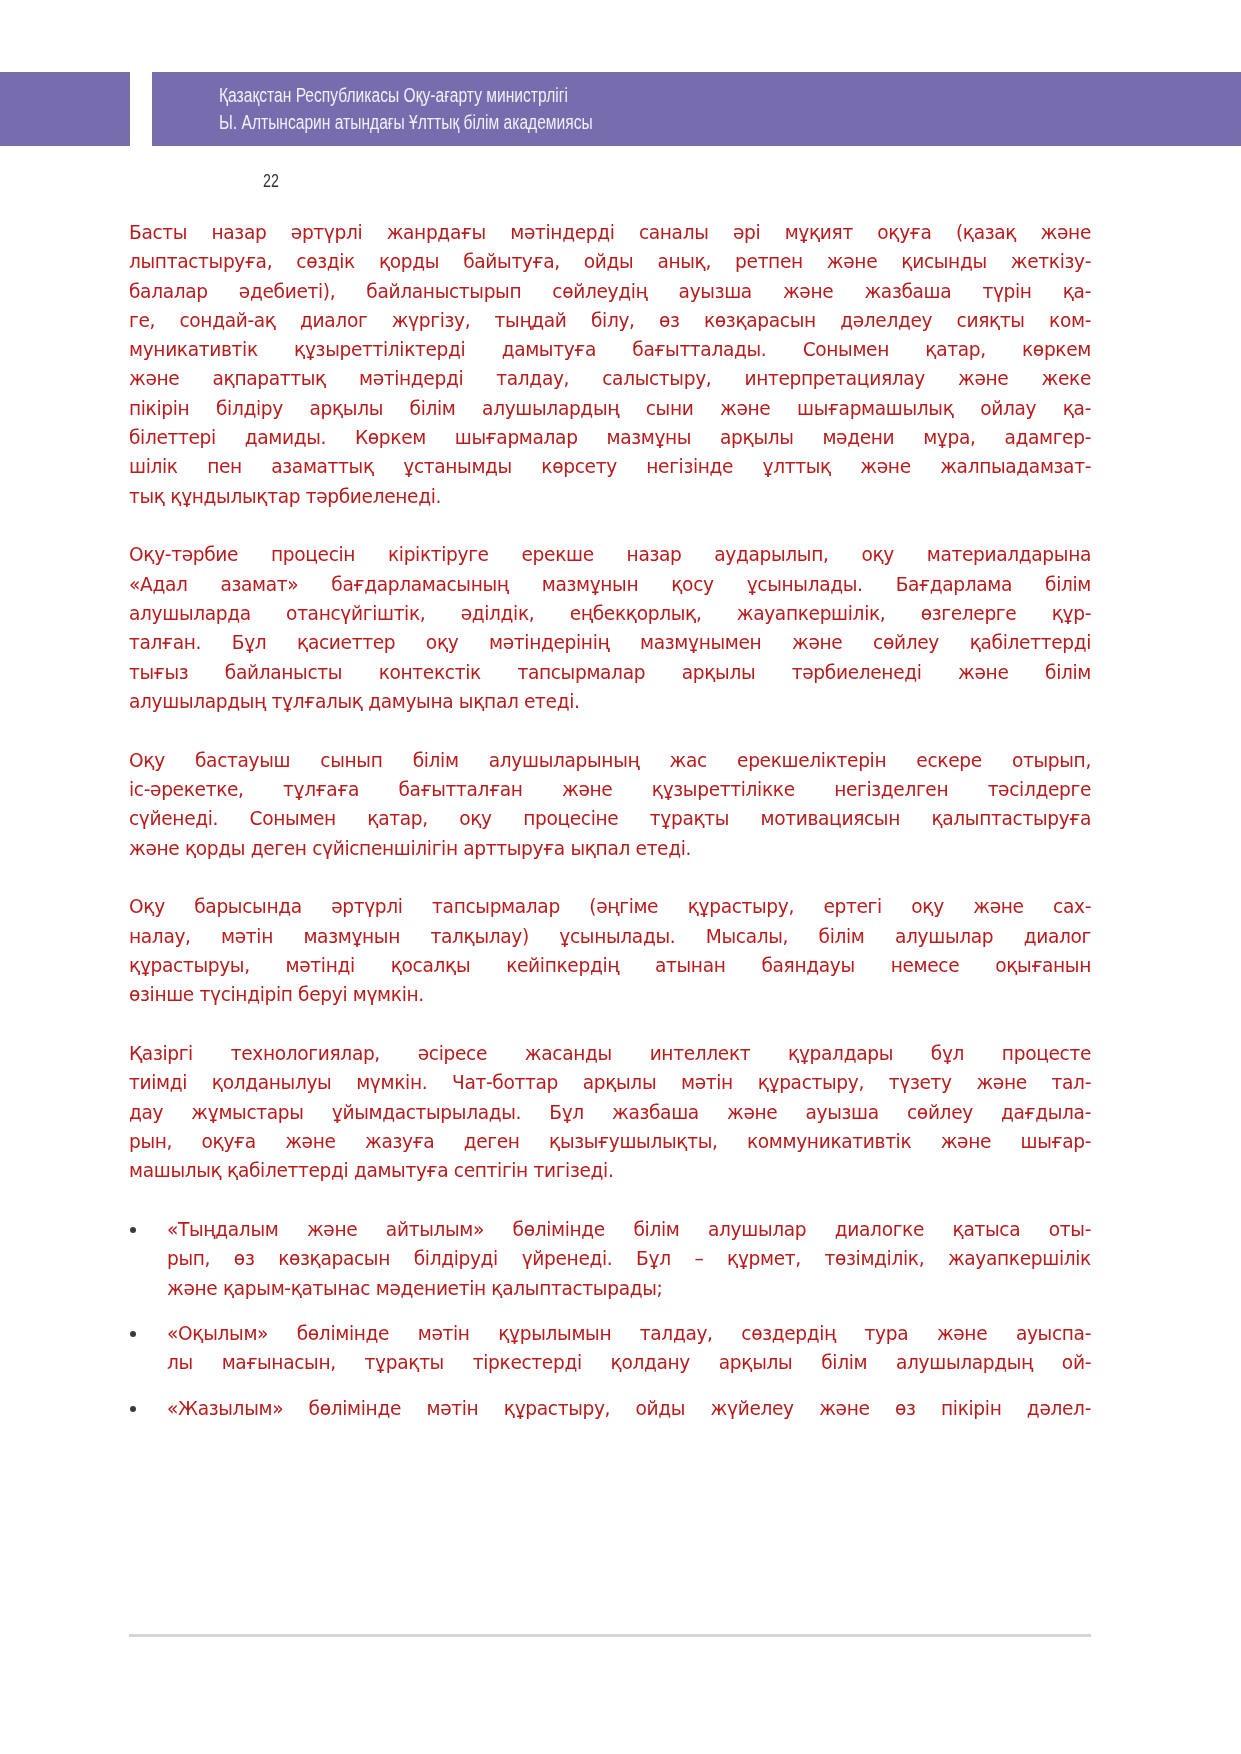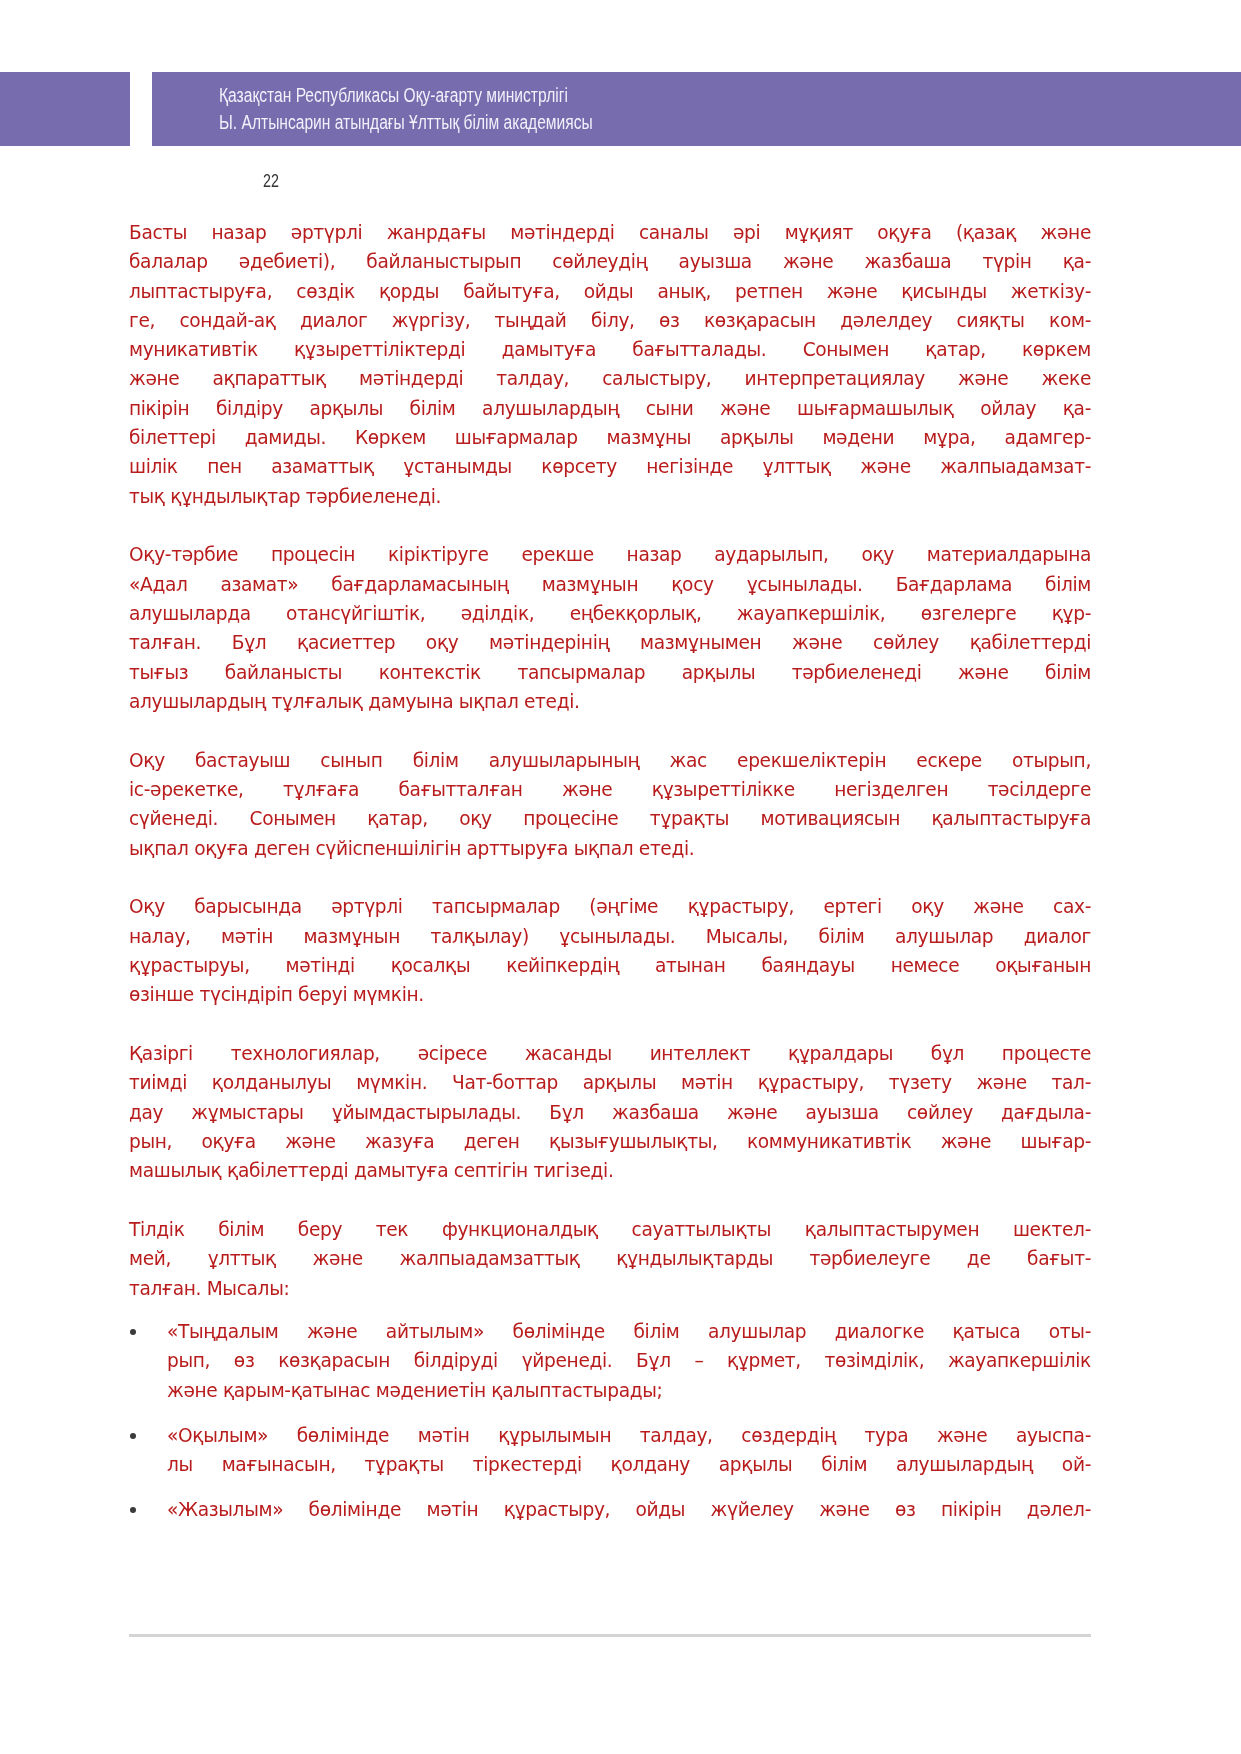--- a/index.html
+++ b/index.html
@@ -60,61 +60,56 @@
 </div>
 <div class="hdr-band"></div>
 <div class="hdr-text">
   <div>Қазақстан Республикасы Оқу-ағарту министрлігі</div>
   <div>Ы. Алтынсарин атындағы Ұлттық білім академиясы</div>
 </div>
 
 <div class="content">
   <p>
     <span class="line">Басты назар әртүрлі жанрдағы мәтіндерді саналы әрі мұқият оқуға (қазақ және</span>
+    <span class="line">лыптастыруға, сөздік қорды байытуға, ойды анық, ретпен және қисынды жеткізу-</span>
     <span class="line">балалар әдебиеті), байланыстырып сөйлеудің ауызша және жазбаша түрін қа-</span>
-    <span class="line">лыптастыруға, сөздік қорды байытуға, ойды анық, ретпен және қисынды жеткізу-</span>
     <span class="line">ге, сондай-ақ диалог жүргізу, тыңдай білу, өз көзқарасын дәлелдеу сияқты ком-</span>
     <span class="line">муникативтік құзыреттіліктерді дамытуға бағытталады. Сонымен қатар, көркем</span>
     <span class="line">және ақпараттық мәтіндерді талдау, салыстыру, интерпретациялау және жеке</span>
     <span class="line">пікірін білдіру арқылы білім алушылардың сыни және шығармашылық ойлау қа-</span>
     <span class="line">білеттері дамиды. Көркем шығармалар мазмұны арқылы мәдени мұра, адамгер-</span>
     <span class="line">шілік пен азаматтық ұстанымды көрсету негізінде ұлттық және жалпыадамзат-</span>
     <span class="line last">тық құндылықтар тәрбиеленеді.</span>
   </p>
   <p>
     <span class="line">Оқу-тәрбие процесін кіріктіруге ерекше назар аударылып, оқу материалдарына</span>
     <span class="line">«Адал азамат» бағдарламасының мазмұнын қосу ұсынылады. Бағдарлама білім</span>
     <span class="line">алушыларда отансүйгіштік, әділдік, еңбекқорлық, жауапкершілік, өзгелерге құр-</span>
     <span class="line">талған. Бұл қасиеттер оқу мәтіндерінің мазмұнымен және сөйлеу қабілеттерді</span>
     <span class="line">тығыз байланысты контекстік тапсырмалар арқылы тәрбиеленеді және білім</span>
     <span class="line last">алушылардың тұлғалық дамуына ықпал етеді.</span>
   </p>
   <p>
     <span class="line">Оқу бастауыш сынып білім алушыларының жас ерекшеліктерін ескере отырып,</span>
     <span class="line">іс-әрекетке, тұлғаға бағытталған және құзыреттілікке негізделген тәсілдерге</span>
     <span class="line">сүйенеді. Сонымен қатар, оқу процесіне тұрақты мотивациясын қалыптастыруға</span>
-    <span class="line last">ықпал оқуға деген сүйіспеншілігін арттыруға ықпал етеді.</span>
+    <span class="line last">және қорды деген сүйіспеншілігін арттыруға ықпал етеді.</span>
   </p>
   <p>
     <span class="line">Оқу барысында әртүрлі тапсырмалар (әңгіме құрастыру, ертегі оқу және сах-</span>
     <span class="line">налау, мәтін мазмұнын талқылау) ұсынылады. Мысалы, білім алушылар диалог</span>
     <span class="line">құрастыруы, мәтінді қосалқы кейіпкердің атынан баяндауы немесе оқығанын</span>
     <span class="line last">өзінше түсіндіріп беруі мүмкін.</span>
   </p>
   <p>
     <span class="line">Қазіргі технологиялар, әсіресе жасанды интеллект құралдары бұл процесте</span>
     <span class="line">тиімді қолданылуы мүмкін. Чат-боттар арқылы мәтін құрастыру, түзету және тал-</span>
     <span class="line">дау жұмыстары ұйымдастырылады. Бұл жазбаша және ауызша сөйлеу дағдыла-</span>
     <span class="line">рын, оқуға және жазуға деген қызығушылықты, коммуникативтік және шығар-</span>
     <span class="line last">машылық қабілеттерді дамытуға септігін тигізеді.</span>
-  </p>
-  <p style="margin-bottom:14px;">
-    <span class="line">Тілдік білім беру тек функционалдық сауаттылықты қалыптастырумен шектел-</span>
-    <span class="line">мей, ұлттық және жалпыадамзаттық құндылықтарды тәрбиелеуге де бағыт-</span>
-    <span class="line last">талған. Мысалы:</span>
   </p>
 
   <ul class="bullets">
     <li>
       <span class="dot"></span>
       <span class="line">«Тыңдалым және айтылым» бөлімінде білім алушылар диалогке қатыса оты-</span>
       <span class="line">рып, өз көзқарасын білдіруді үйренеді. Бұл – құрмет, төзімділік, жауапкершілік</span>
       <span class="line last">және қарым-қатынас мәдениетін қалыптастырады;</span>
     </li>
     <li>

